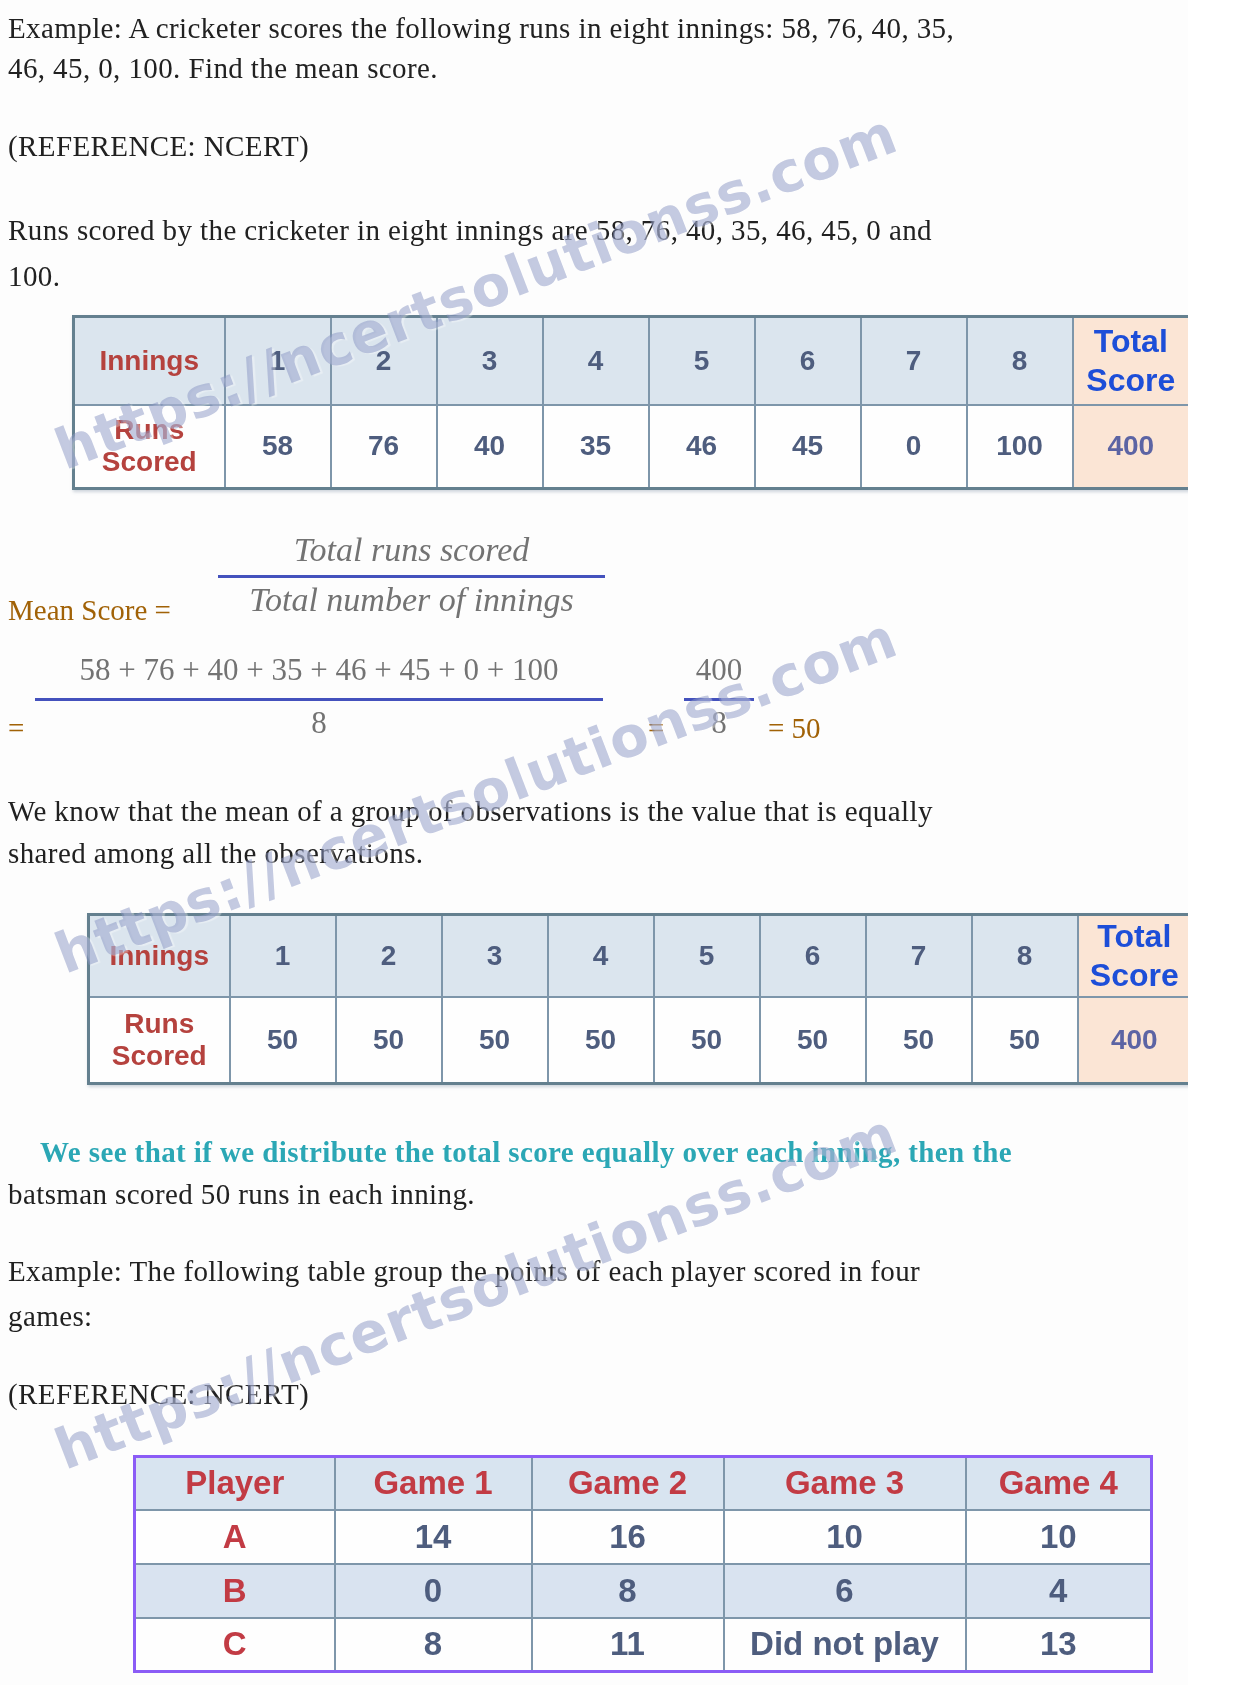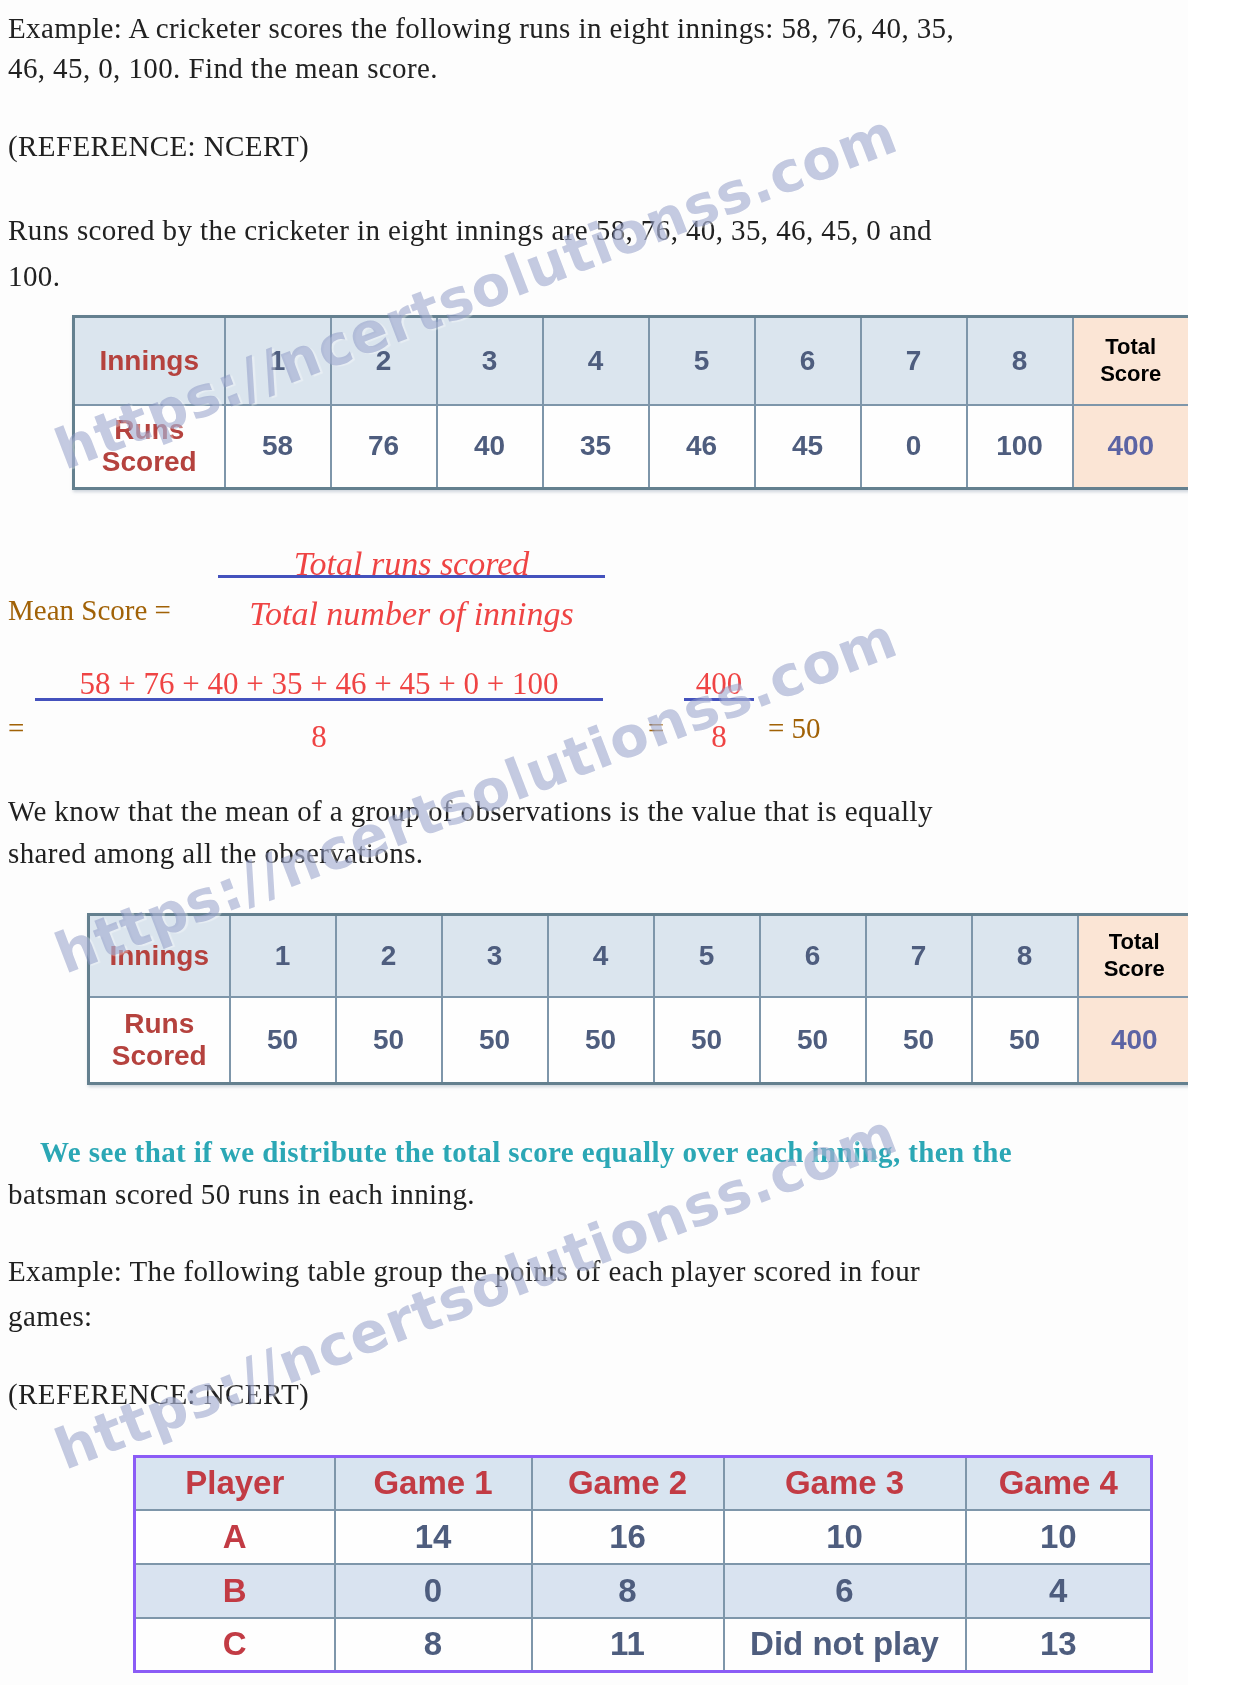--- a/index.html
+++ b/index.html
@@ -5,36 +5,36 @@
   * { margin:0; padding:0; box-sizing:border-box; }
   html,body { background:#ffffff; }
   .page {
     position:relative; width:1188px; height:1685px;
     background:#fdfdfd; overflow:hidden;
     font-family:"Liberation Serif", serif; color:#212121;padding-left:48px;
   }
   .abs { position:absolute; }
   .body-line { font-size:29px; letter-spacing:.4px; white-space:nowrap; }
   .teal { color:#2ba7b5; font-weight:600;margin-left:32px; }
-  .frac-num, .frac-den { position:absolute; text-align:center; color:#ef4444; white-space:nowrap;margin-top:14px; }
+  .frac-num, .frac-den { position:absolute; text-align:center; color:#737373; white-space:nowrap; }
   .frac-bar { position:absolute; height:3px; background:#4452bd; }
   .mtext { font-size:34px; font-style:italic; font-family:"Liberation Serif", serif; }
   .mnum  { font-size:31px; font-family:"Liberation Serif", serif; }
   .eq    { font-size:29px; color:#a16207; white-space:nowrap; }
 
   
   table.score { position:absolute; border-collapse:collapse; table-layout:fixed;
     font-family:"Liberation Sans", sans-serif; font-weight:bold; text-align:center; }
   table.score td { border:2px solid #7e96aa; vertical-align:middle; overflow:hidden; }
   table.score { border:3px solid #64808f; box-shadow:1px 2px 3px rgba(120,140,160,.35); }
   .hdr-row td { background:#dbe5ee; }
   .dat-row td { background:#fefefe; }
   td.lbl { color:#b5423e; font-size:28px; line-height:1.15; }
   td.num { color:#4e5d7e; font-size:28px; }
-  td.total-h { background:#fbe5d5 !important; color:#000000; font-size:22px; line-height:1.2; }
+  td.total-h { background:#fbe5d5 !important; color:#1d4ed8; font-size:32px; line-height:1.2; }
   td.total-v { background:#fbe5d5 !important; color:#5c64a4; font-size:28px; }
 
   
   table.players { position:absolute; border-collapse:collapse; table-layout:fixed;
     font-family:"Liberation Sans", sans-serif; font-weight:bold; text-align:center;
     border:3px solid #8b5cf6; }
   table.players td { border:2px solid #7e96aa; vertical-align:middle; }
   .p-hdr td { background:#d8e4f0; color:#c23b44; font-size:33px; }
   .p-row td { background:#fefefe; color:#4e5d7e; font-size:33px; }
   .p-row td.pl { color:#c23b44; }

